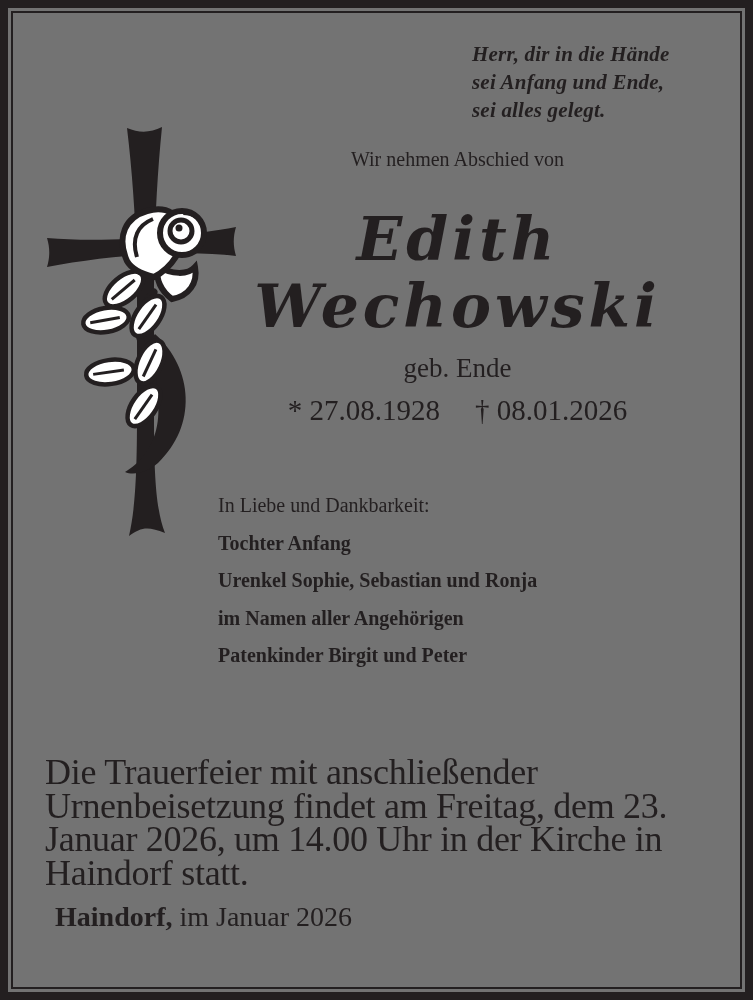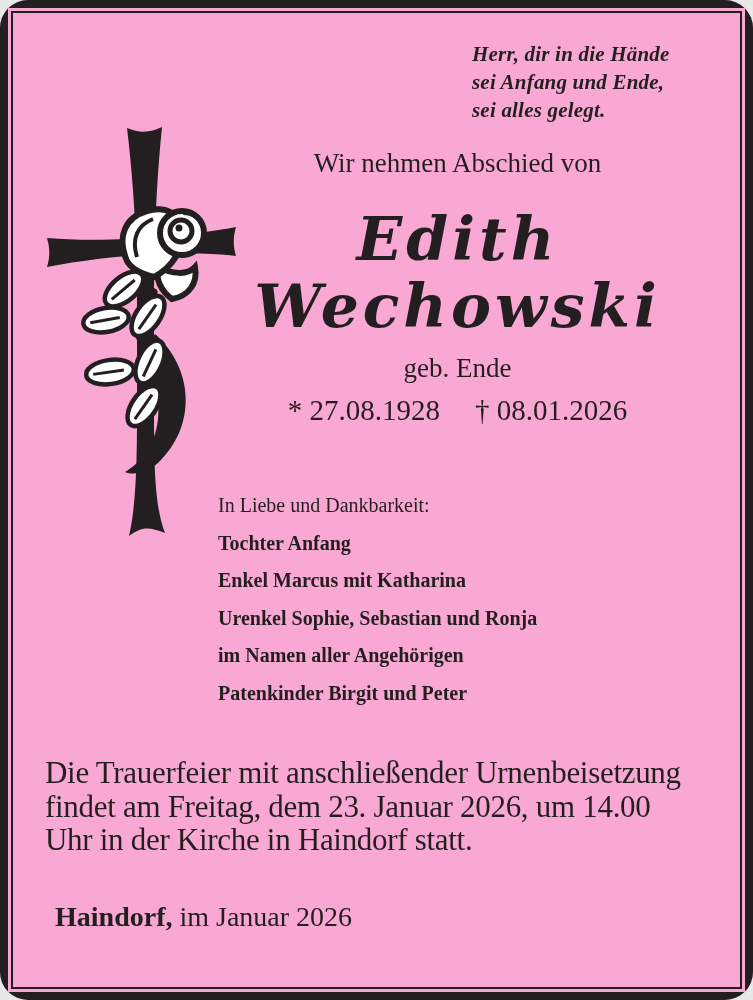--- a/index.html
+++ b/index.html
@@ -1,25 +1,24 @@
 <!DOCTYPE html>
 <html lang="de"><head>
 <meta charset="utf-8">
 <style>
   html, body { margin: 0; padding: 0; background: #e8e8e8; }
   .page {
     position: relative;
     width: 753px;
     height: 1000px;
-    background: #f9a8d4;
+    background: #737373;
     color: #231f20;
     font-family: "Liberation Serif", serif;
     overflow: hidden;
     margin: 0 auto;
-    border-radius: 28px;
   }
   .frame-outer {
     position: absolute; inset: 0;
     border: 8px solid #231f20;
     pointer-events: none;
   }
   .frame-inner {
     position: absolute; inset: 11px;
     border: 2px solid #231f20;
     pointer-events: none;
@@ -36,21 +35,21 @@
   }
   .cross-art {
     position: absolute;
     left: 42px; top: 126px;
     width: 198px; height: 412px;
   }
   .intro-line {
     position: absolute;
     left: 210px; top: 148px; width: 495px;
     text-align: center;
-    font-size: 27px;
+    font-size: 20px;
   }
   .deceased-name {
     position: absolute;
     left: 160px; top: 206px; width: 595px;
     text-align: center;
     font-family: "DejaVu Serif", serif;
     font-weight: bold;
     font-style: italic;
     font-size: 60px;
     line-height: 67px;
@@ -75,21 +74,21 @@
     left: 218px; top: 487px;
     font-size: 20px;
     line-height: 37.5px;
     white-space: nowrap;
     font-family: Liberation Serif, serif;
   }
   .mourners .m-line { font-weight: bold; }
   .funeral-notice {
     position: absolute;
     left: 45px; top: 756px; width: 660px;
-    font-size: 31px;
+    font-size: 36px;
     line-height: 33.5px;
     letter-spacing: -0.3px;
   }
   .dateline {
     position: absolute;
     left: 55px; top: 882px;
     font-size: 28px;
     white-space: nowrap;
     margin-top: 19px;
   }
@@ -171,21 +170,20 @@
   <div class="maiden-name">geb. Ende</div>
 
   <div class="dates-row">
     <span>* 27.08.1928</span>
     <span>† 08.01.2026</span>
   </div>
 
   <div class="mourners">
     <div>In Liebe und Dankbarkeit:</div>
     <div class="m-line">Tochter Anfang</div>
-    <div class="m-line">Enkel Marcus mit Katharina</div>
     <div class="m-line">Urenkel Sophie, Sebastian und Ronja</div>
     <div class="m-line">im Namen aller Angehörigen</div>
     <div class="m-line">Patenkinder Birgit und Peter</div>
   </div>
 
   <div class="funeral-notice">Die Trauerfeier mit anschließender Urnenbeisetzung findet am Freitag, dem 23. Januar 2026, um 14.00 Uhr in der Kirche in Haindorf statt.</div>
 
   <div class="dateline">
     <span class="place">Haindorf,</span><span> im Januar 2026</span>
   </div>

